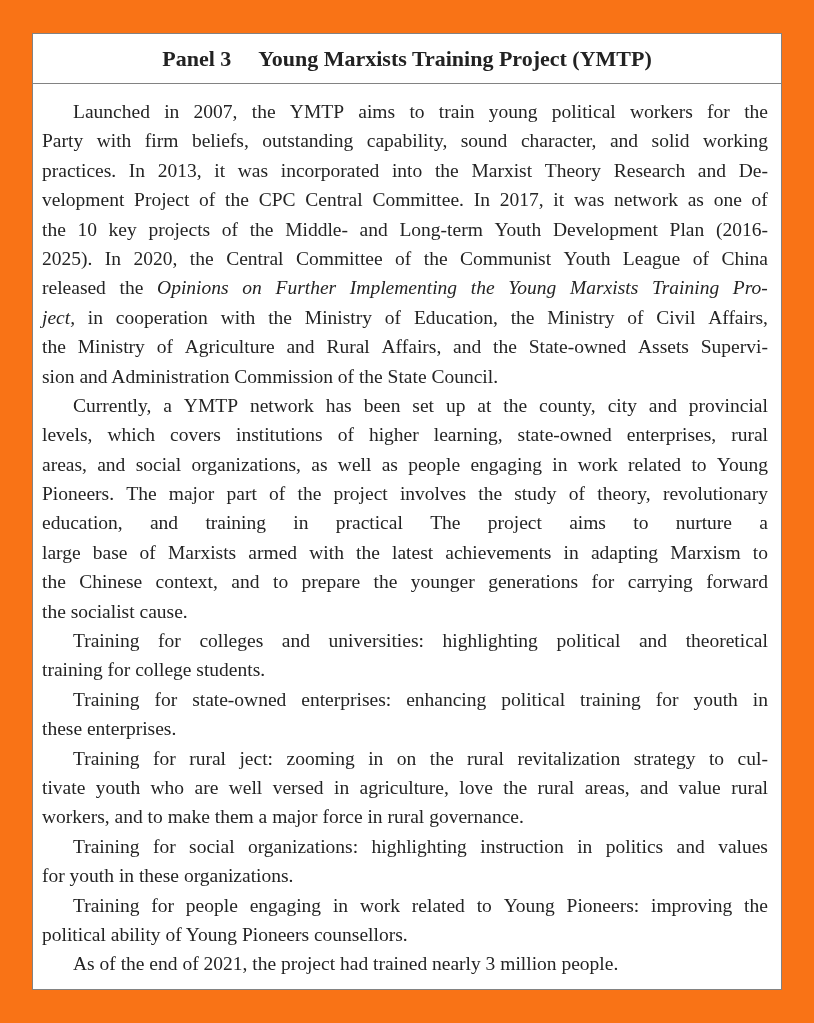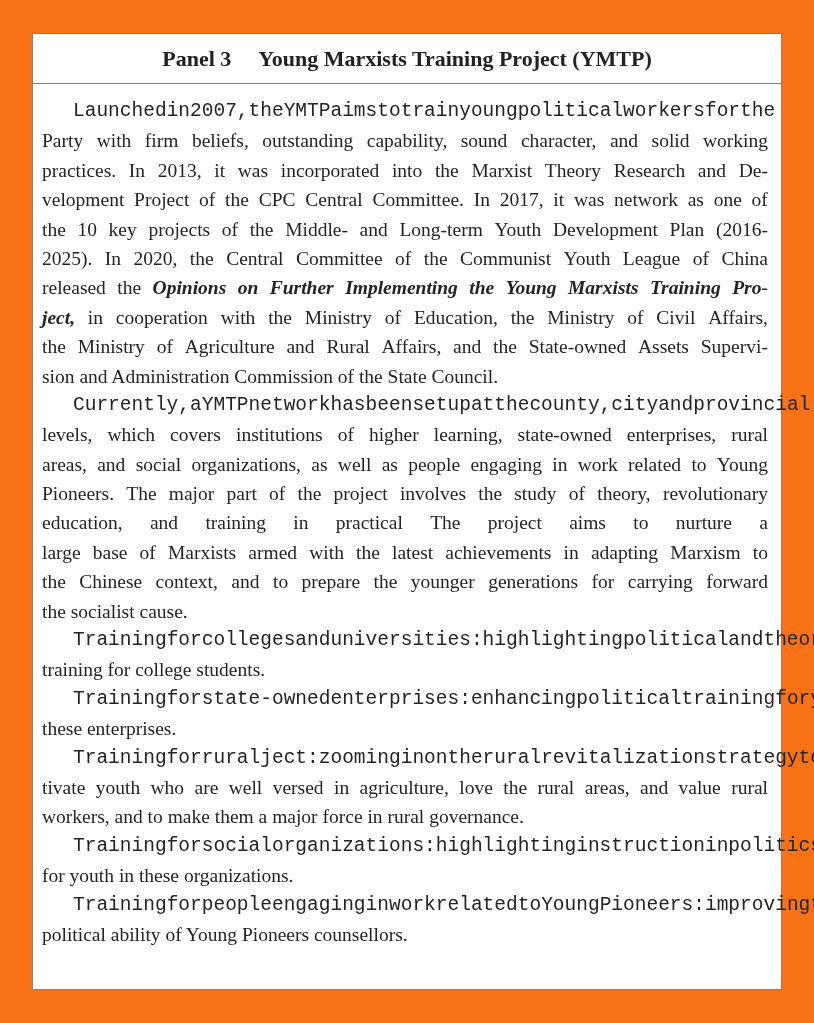--- a/index.html
+++ b/index.html
@@ -39,26 +39,26 @@
   }
   .line {
     height: 29.4px;
     line-height: 29.4px;
     display: flex;
     flex-wrap: nowrap;
     justify-content: space-between;
     white-space: nowrap;
     overflow: visible;
   }
-  .line.indent { padding-left: 31px; font-family: Liberation Mono, monospace; }
+  .line.indent { padding-left: 31px; }
   .line.last {
     display: block;
     white-space: nowrap;
   }
-  .it { font-style: italic; font-weight: bold; }
+  .it { font-style: italic; }
 </style>
 </head>
 <body>
 
 <div class="page">
   <div class="panel-box">
     <div class="panel-header">
       <span>Panel 3</span>
       <span class="gap"></span>
       <span>Young Marxists Training Project (YMTP)</span>
@@ -378,15 +378,16 @@
           <span>in</span>
           <span>work</span>
           <span>related</span>
           <span>to</span>
           <span>Young</span>
           <span>Pioneers:</span>
           <span>improving</span>
           <span>the</span>
         </div>
         <div class="line last"><span>political ability of Young Pioneers counsellors.</span></div>
+        <div class="line indent last"><span>As of the end of 2021, the project had trained nearly 3 million people.</span></div>
       </div>
   </div>
 </div>
 
 </body></html>

